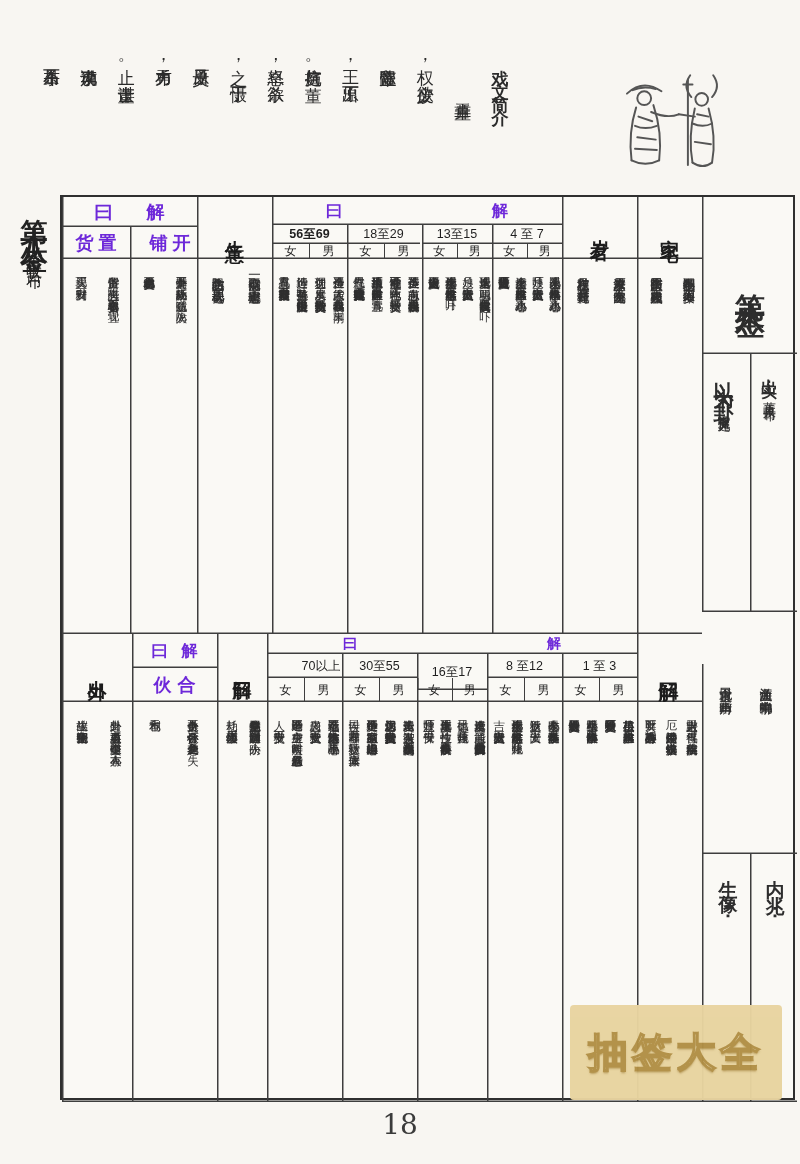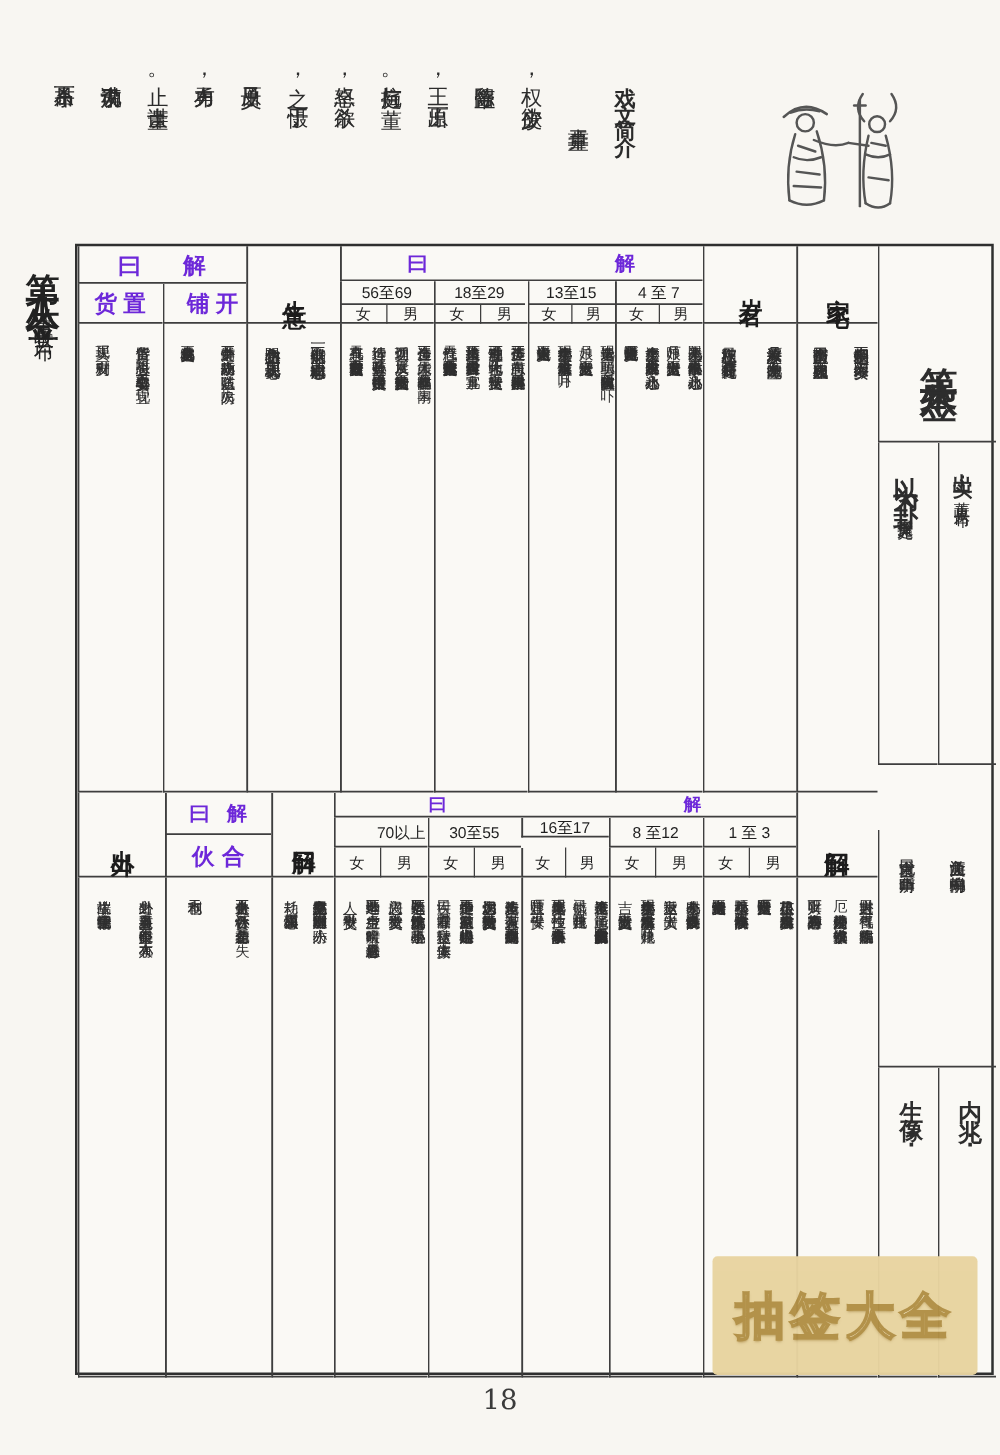--- a/index.html
+++ b/index.html
@@ -47,21 +47,21 @@
   .sub-small{font-size:13px;letter-spacing:2px;}
   .hex-big{font-size:20px;font-weight:bold;letter-spacing:7px;}
   .hex-small{font-size:12.5px;letter-spacing:1px;padding-top:10px;}
   .signtitle{font-size:30px;font-weight:bold;letter-spacing:5px;padding-top:8px;}
   .nzhdr{font-size:19px;font-weight:bold;letter-spacing:16px;padding-top:10px;}
   .watermark{left:570px;top:1005px;width:212px;height:95px;background:#e8d4a0;
              border-radius:4px;display:flex;align-items:center;justify-content:center;opacity:.97;}
   .watermark span{font-size:40px;font-weight:bold;color:#f7eccb;letter-spacing:4px;
                   -webkit-text-stroke:1.5px #b18f45;text-shadow:0 2px 2px rgba(150,115,40,.55);}
   .pagenum{left:0;top:1108px;width:800px;text-align:center;
-           font-family:"DejaVu Serif",serif;font-size:22px;color:#3b3b3b;}
+           font-family:"DejaVu Serif",serif;font-size:28px;color:#3b3b3b;}
 </style>
 </head>
 <body>
 
 <div class="abs intro" style="left:62px;top:56px;width:494px;height:134px;">
   <span class="ititle">戏文简介</span><span>
 　　董卓弄
 权，欲废少
 帝立陈留
 王，丁原出
@@ -143,21 +143,21 @@
   </div>
   <div class="cell hcell" style="left:68px;top:30px;width:67px;height:32px;">
     <span class="sp" style="font-size:18px;letter-spacing:5px;margin-right:-5px;margin-left:13px;">铺开</span>
   </div>
   <div class="cell hcell" style="left:135px;top:0;width:75px;height:62px;">
     <div class="vhdr hdr-mid">生意</div>
   </div>
   <div class="cell hcell" style="left:210px;top:0;width:290px;height:28px;">
     <span class="sp" style="font-size:16px;letter-spacing:150px;margin-right:-150px;">曰解</span>
   </div>
-  <div class="cell hcell agelbl" style="left:210px;top:28px;width:75px;height:19px;">56至69</div>
+  <div class="cell hcell agelbl" style="left:210px;top:28px;width:75px;height:19px;font-weight:bold;">56至69</div>
   <div class="cell hcell agelbl" style="left:285px;top:28px;width:73px;height:19px;">18至29</div>
   <div class="cell hcell agelbl" style="left:360px;top:28px;width:70px;height:19px;">13至15</div>
   <div class="cell hcell agelbl" style="left:430px;top:28px;width:70px;height:19px;">4 至 7</div>
 
   <div class="cell" style="left:210px;top:47px;width:75px;height:15px;">
     <div class="gwrap">
         <div>女</div>
         <div class="gm">男</div>
       </div>
   </div>
@@ -242,21 +242,21 @@
     <span class="sp" style="font-size:18px;letter-spacing:6px;margin-right:-6px;">伙合</span>
   </div>
   <div class="cell hcell" style="left:155px;top:437px;width:50px;height:68px;">
     <div class="vhdr" style="font-size:19px;letter-spacing:2px;">解曰</div>
   </div>
   <div class="cell hcell" style="left:205px;top:437px;width:370px;height:20px;">
     <span class="sp" style="font-size:14px;letter-spacing:190px;margin-right:-190px;">曰解</span>
   </div>
   <div class="cell hcell agelbl" style="left:205px;top:457px;width:75px;height:24px;padding-left:33px;">70以上</div>
   <div class="cell hcell agelbl" style="left:280px;top:457px;width:75px;height:24px;">30至55</div>
-  <div class="cell hcell agelbl" style="left:355px;top:457px;width:70px;height:16px;">16至17</div>
+  <div class="cell hcell agelbl" style="left:355px;top:457px;width:70px;height:36px;">16至17</div>
   <div class="cell hcell agelbl" style="left:425px;top:457px;width:75px;height:24px;">8 至12</div>
   <div class="cell hcell agelbl" style="left:500px;top:457px;width:75px;height:24px;">1 至 3</div>
 
   <div class="cell" style="left:205px;top:481px;width:75px;height:24px;">
     <div class="gwrap">
         <div>女</div>
         <div class="gm">男</div>
       </div>
   </div>
   <div class="cell" style="left:280px;top:481px;width:75px;height:24px;">

